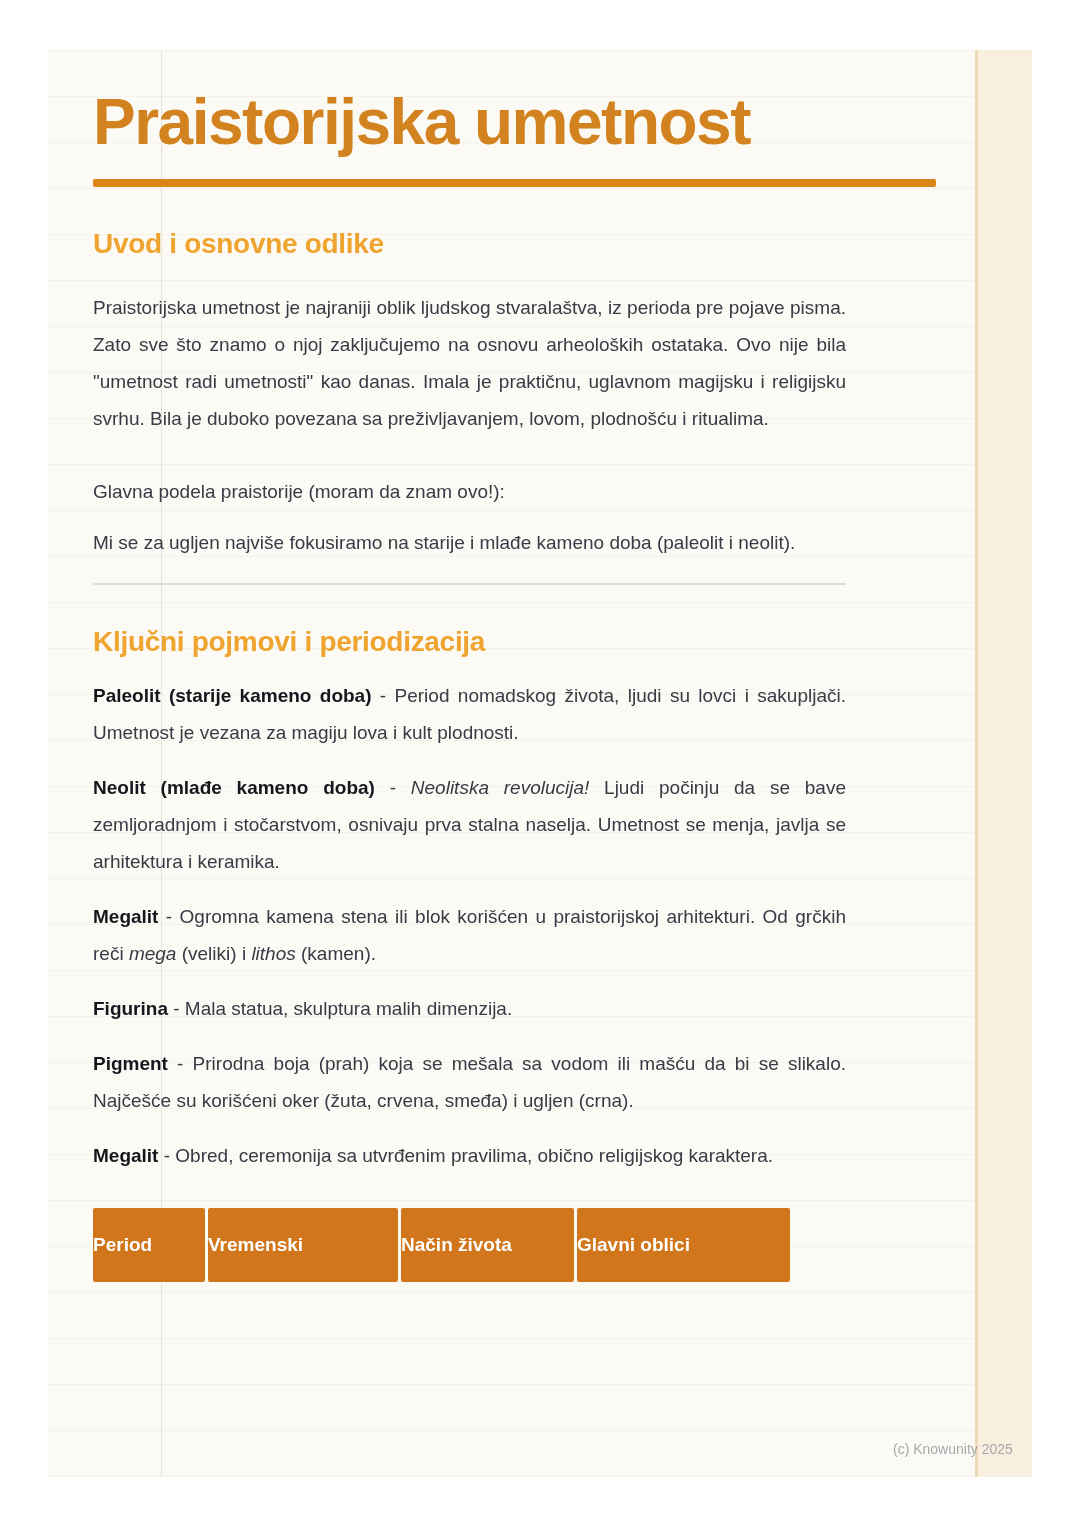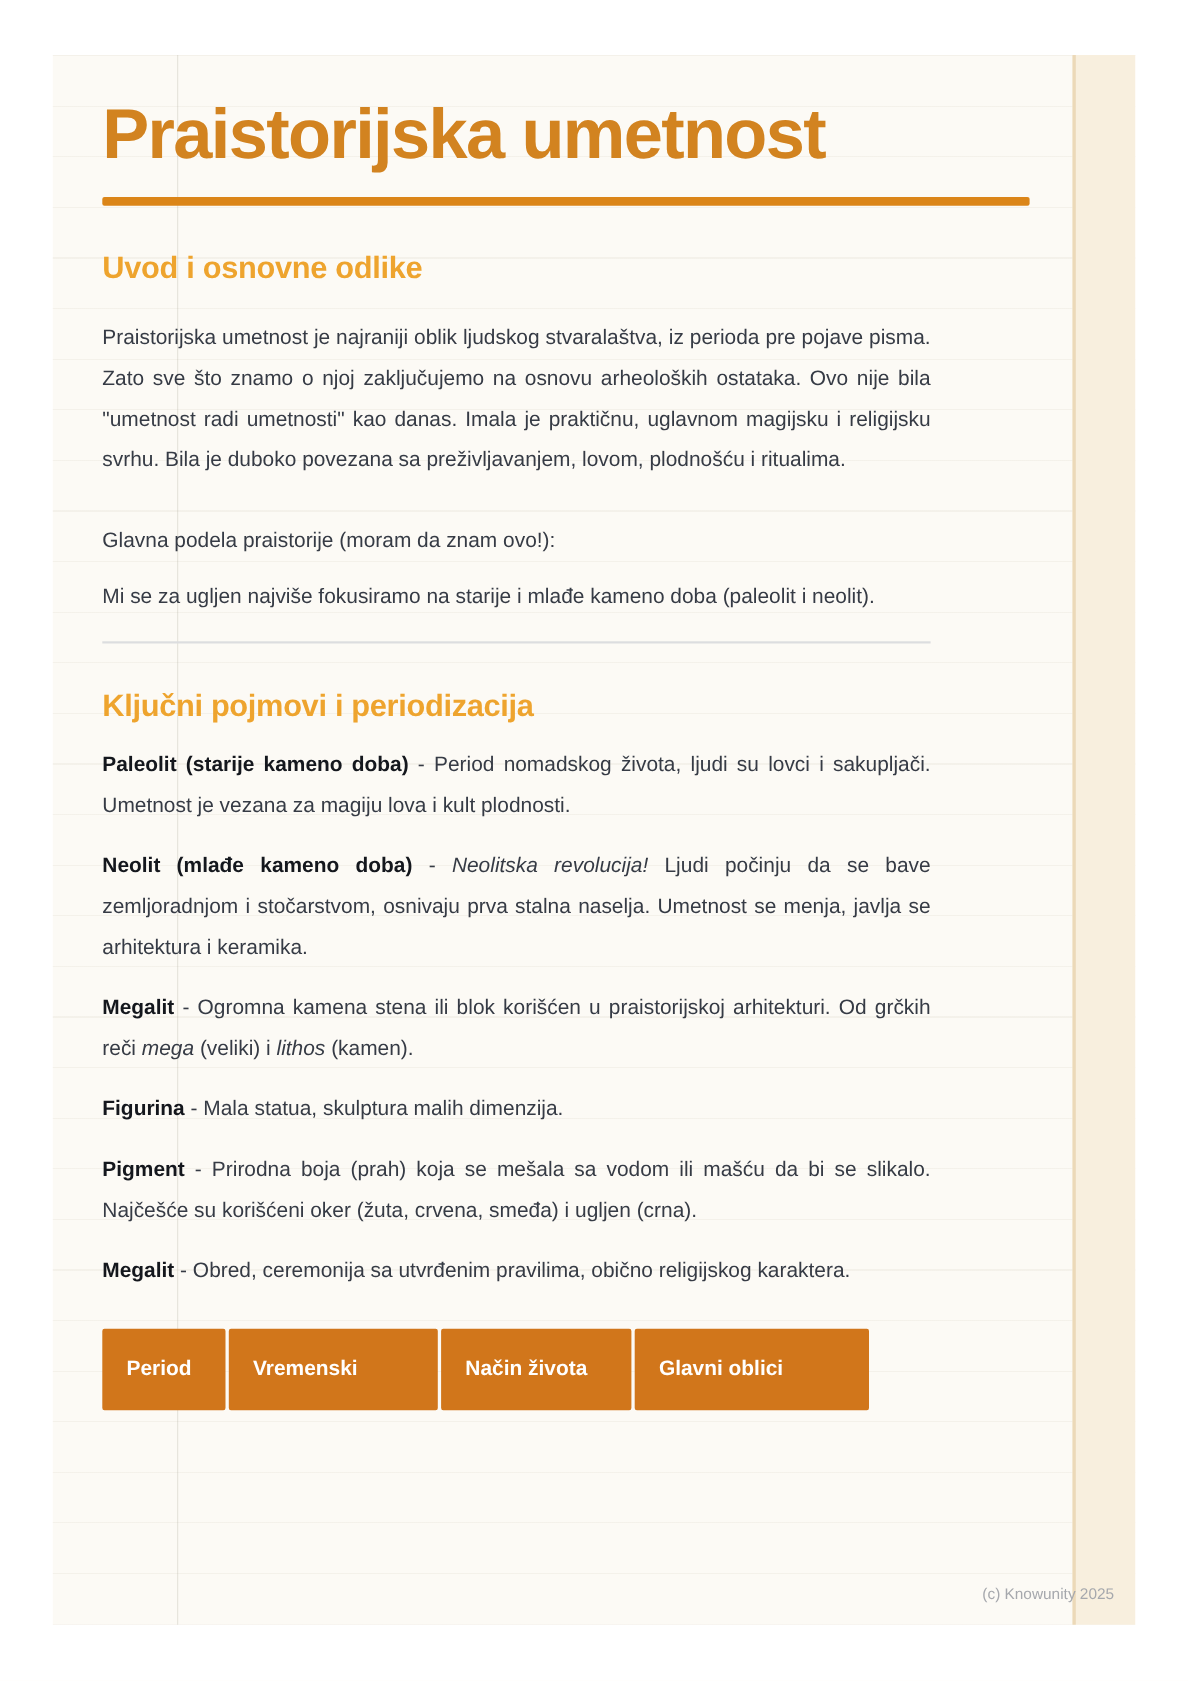--- a/index.html
+++ b/index.html
@@ -48,21 +48,21 @@
   .li + .li{margin-top:8px;}
   .num{margin-right:9px;}
   b{color:#14171D;font-weight:700;}
   .divider{
     margin:22px 0 0 0;width:753px;height:2px;background:#DCDDDF;border:none;
   }
   .def{margin-top:18px;}
   .ktable{margin-top:34px;display:flex;gap:3px;width:731px;}
   .th{
     background:#D1761B;color:#ffffff;font-weight:700;font-size:19px;
-    height:74px;display:flex;align-items:center;padding-left:22px;
+    height:74px;display:flex;align-items:center;
     box-sizing:border-box;border-radius:2px;flex:none;
   }
   .th.c0{width:112px;}
   .th.c1{width:190px;}
   .th.c2{width:173px;}
   .th.c3{width:213px;}
   .copyright{
     position:absolute;left:845px;top:1391px;z-index:3;
     font-size:14px;color:#A6A8AD;white-space:nowrap;
   }

